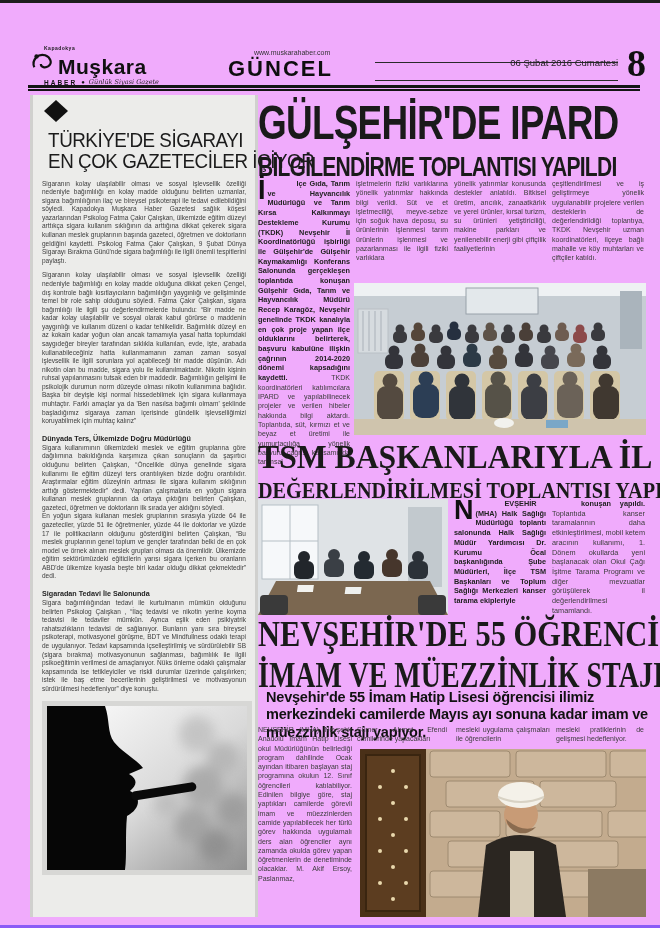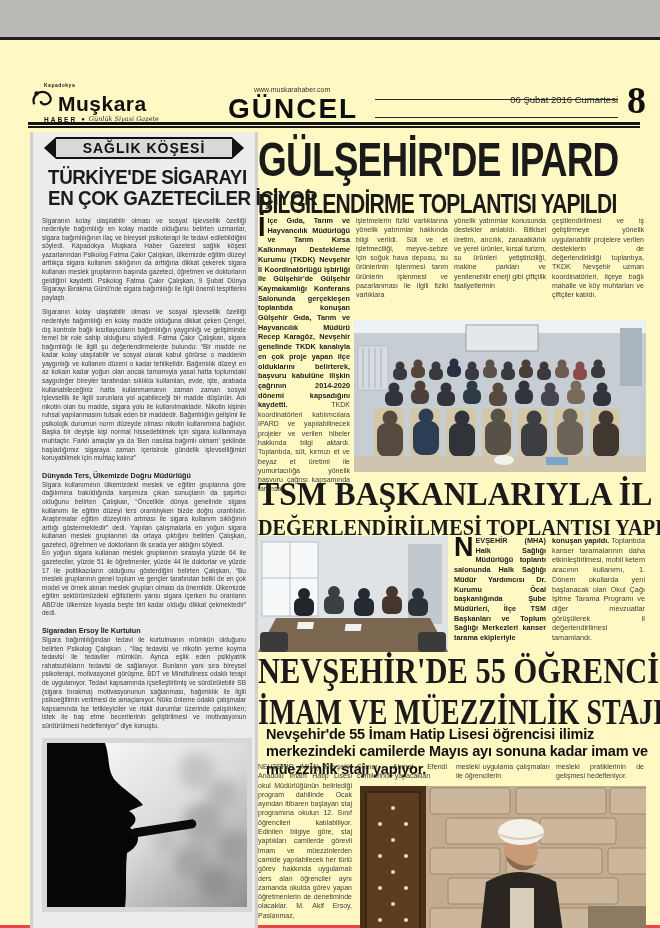--- a/index.html
+++ b/index.html
@@ -2,72 +2,71 @@
 <html><head>
 <meta charset="utf-8">
 <style>
   html,body{margin:0;padding:0;}
   body{
     width:660px;height:928px;background:#b9b9b6;
     font-family:"Liberation Sans",sans-serif;color:#3d3d3d;
     position:relative;overflow:hidden;
   }
   .page{
-    position:absolute;inset:0;background:#fef9c3;
-    border-top:3px solid #1e1e1e;border-bottom:3px solid #ef4444;
+    position:absolute;inset:0;background:#f0abfc;
+    border-top:3px solid #1e1e1e;border-bottom:3px solid #8b5cf6;
     box-sizing:border-box;
-    margin-top:37px;
   }
   
   .logo{position:absolute;left:30px;top:42px;width:170px;height:38px;}
   .logo-row{display:flex;align-items:flex-end;gap:2px;}
   .logo-icon{width:26px;height:26px;}
   .logo-texts{line-height:1;}
   .logo-top{font-size:5px;font-weight:bold;letter-spacing:.5px;color:#1a1a1a;margin-left:14px;}
   .logo-name{font-size:21px;font-weight:800;letter-spacing:.5px;color:#111;}
   .logo-subrow{display:flex;gap:4px;align-items:center;margin-left:14px;margin-top:1px;text-align:center;}
   .logo-sub{font-size:6.5px;font-weight:bold;letter-spacing:2px;color:#111;}
   .logo-bullet{font-size:6px;color:#111;}
   .logo-slogan{font-family:"DejaVu Serif",serif;font-style:italic;font-size:6.5px;color:#222;}
   .masthead-center{position:absolute;left:228px;top:46px;width:150px;}
   .site-url{font-size:7px;color:#333;margin-left:26px;}
-  .section-name{font-size:28px;font-weight:bold;letter-spacing:2px;color:#0e0e0e;}
+  .section-name{font-size:22px;font-weight:bold;letter-spacing:2px;color:#0e0e0e;}
   .rule-thin-a{position:absolute;left:375px;top:59px;width:243px;height:1px;background:#2a2a2a;}
   .issue-date{position:absolute;left:455px;top:54px;width:163px;text-align:right;font-size:9.5px;color:#222;}
   .rule-thin-b{position:absolute;left:375px;top:77px;width:243px;height:1px;background:#2a2a2a;}
   .page-number{position:absolute;right:14px;top:38px;font-family:"Liberation Serif",serif;
     font-size:38px;font-weight:bold;color:#101010;}
   .header-rule{position:absolute;left:28px;top:82px;width:612px;height:6px;
     background:linear-gradient(#141414 0 3px,transparent 3px 4px,#141414 4px 6px);}
   
   .health-panel{
     position:absolute;left:30px;top:92px;width:228px;height:822px;
     background:#ececea;border-left:3px solid #d0d0ce;border-right:3px solid #d0d0ce;
     box-sizing:border-box;padding:5px 9px 0 9px;
   }
   .kicker-band{display:flex;align-items:stretch;height:22px;margin:0 2px;}
   .kicker-end{width:12px;background:#111;}
   .kicker-end.left{clip-path:polygon(0 50%,100% 0,100% 100%);}
   .kicker-end.right{clip-path:polygon(100% 50%,0 0,0 100%);}
   .kicker-mid{flex:1;background:#d9d9d7;border-top:2px solid #111;border-bottom:2px solid #111;
     display:flex;align-items:center;justify-content:center;}
   .kicker-text{font-size:14px;font-weight:bold;letter-spacing:1px;color:#111;}
-  .health-headline{margin-top:8px;text-align:right;color:#1b1b1b;font-weight:700;line-height:1.04;}
+  .health-headline{margin-top:8px;text-align:right;color:#1b1b1b;font-weight:400;line-height:1.04;}
   .health-headline .hl{display:block;font-size:20px;letter-spacing:-.5px;transform:scaleX(.94);transform-origin:center;white-space:nowrap;}
   .body-text{font-size:6.5px;line-height:1.32;text-align:justify;color:#3c3c3c;margin:0;}
   .mt6{margin-top:6px;} .mt8{margin-top:8px;}
   .subhead{font-size:7.2px;font-weight:bold;color:#1e1e1e;margin:8px 0 1px 0;}
   .smoke-frame{margin:8px auto 0 auto;width:200px;height:164px;border:5px solid #d7d7d5;background:#fff;}
   
   .headline-block{position:absolute;color:#1a1a1a;}
   .hx{white-space:nowrap;transform-origin:0 50%;font-weight:900;display:block;}
   .sansx{font-family:"Liberation Sans",sans-serif;letter-spacing:-1px;}
   .serifx{font-family:"Liberation Serif",serif;letter-spacing:0;}
   .col{position:absolute;font-size:7px;line-height:1.33;text-align:justify;color:#3c3c3c;}
-  .bold{font-weight:bold;color:#222;}
+  .bold{font-weight:bold;color:#222;padding-left:29px;}
   .dropcap{float:left;font-size:27px;line-height:.78;font-weight:900;color:#111;margin:1px 2px 0 0;}
   .photo{position:absolute;overflow:hidden;}
   .photo svg{display:block;}
   .deck{position:absolute;left:266px;top:686px;width:392px;font-size:14.5px;font-weight:bold;
     line-height:1.2;color:#111;letter-spacing:-.2px;}
 </style>
 </head>
 <body>
 
 <div class="page">
@@ -99,35 +98,32 @@
 
   <div class="rule-thin-a"></div>
   <div class="issue-date">06 Şubat 2016 Cumartesi</div>
   <div class="rule-thin-b"></div>
   <div class="page-number">8</div>
   <div class="header-rule"></div>
 
   <div class="health-panel">
     <div class="kicker-band">
       <div class="kicker-end left"></div>
-      <div class="kicker-mid">
-          <span class="kicker-text">SAĞLIK KÖŞESİ</span>
-        </div>
       <div class="kicker-end right"></div>
     </div>
     <div class="health-headline">
       <span class="hl">TÜRKİYE'DE SİGARAYI</span>
       <span class="hl">EN ÇOK GAZETECİLER İÇİYOR</span>
     </div>
     <p class="body-text mt8">Sigaranın kolay ulaşılabilir olması ve sosyal işlevsellik özelliği nedeniyle bağımlılığı en kolay madde olduğunu belirten uzmanlar, sigara bağımlılığının ilaç ve bireysel psikoterapi ile tedavi edilebildiğini söyledi. Kapadokya Muşkara Haber Gazetesi sağlık köşesi yazarlarından Psikolog Fatma Çakır Çalışkan, ülkemizde eğitim düzeyi arttıkça sigara kullanım sıklığının da arttığına dikkat çekerek sigara kullanan meslek gruplarının başında gazeteci, öğretmen ve doktorların geldiğini kaydetti. Psikolog Fatma Çakır Çalışkan, 9 Şubat Dünya Sigarayı Bırakma Günü'nde sigara bağımlılığı ile ilgili önemli tespitlerini paylaştı.</p>
     <p class="body-text mt6">Sigaranın kolay ulaşılabilir olması ve sosyal işlevsellik özelliği nedeniyle bağımlılığı en kolay madde olduğuna dikkat çeken Çengel, dış kontrole bağlı kısıtlayıcıların bağımlılığın yaygınlığı ve gelişiminde temel bir role sahip olduğunu söyledi. Fatma Çakır Çalışkan, sigara bağımlılığı ile ilgili şu değerlendirmelerde bulundu: “Bir madde ne kadar kolay ulaşılabilir ve sosyal olarak kabul görürse o maddenin yaygınlığı ve kullanım düzeni o kadar tehlikelidir. Bağımlılık düzeyi en az kokain kadar yoğun olan ancak tamamıyla yasal hatta toplumdaki saygıdeğer bireyler tarafından sıklıkla kullanılan, evde, işte, arabada kullanabileceğiniz hatta kullanmamanın zaman zaman sosyal işlevsellik ile ilgili sorunlara yol açabileceği bir madde düşünün. Adı nikotin olan bu madde, sigara yolu ile kullanılmaktadır. Nikotin kişinin ruhsal yapılanmasını tutsak eden bir maddedir. Bağımlılığın gelişimi ile psikolojik durumun norm düzeyde olması nikotin kullanımına bağlıdır. Başka bir deyişle kişi normal hissedebilmek için sigara kullanmaya muhtaçtır. Farklı amaçlar ya da 'Ben nasılsa bağımlı olmam' şeklinde başladığımız sigaraya zaman içerisinde gündelik işlevselliğimizi koruyabilmek için muhtaç kalırız”</p>
     <div class="subhead">Dünyada Ters, Ülkemizde Doğru Müdürlüğü</div>
     <p class="body-text">Sigara kullanımının ülkemizdeki meslek ve eğitim gruplarına göre dağılımına bakıldığında karşımıza çıkan sonuçların da şaşırtıcı olduğunu belirten Çalışkan, “Öncelikle dünya genelinde sigara kullanımı ile eğitim düzeyi ters orantılıyken bizde doğru orantılıdır. Araştırmalar eğitim düzeyinin artması ile sigara kullanım sıklığının arttığı göstermektedir” dedi. Yapılan çalışmalarla en yoğun sigara kullanan meslek gruplarının da ortaya çıktığını belirten Çalışkan, gazeteci, öğretmen ve doktorların ilk sırada yer aldığını söyledi.</p>
     <p class="body-text">En yoğun sigara kullanan meslek gruplarının sırasıyla yüzde 64 ile gazeteciler, yüzde 51 ile öğretmenler, yüzde 44 ile doktorlar ve yüzde 17 ile politikacıların olduğunu gösterdiğini belirten Çalışkan, “Bu meslek gruplarının genel toplum ve gençler tarafından belki de en çok model ve örnek alınan meslek grupları olması da önemlidir. Ülkemizde eğitim sektörümüzdeki eğiticilerin yarısı sigara içerken bu oranların ABD'de ülkemize kıyasla beşte biri kadar olduğu dikkat çekmektedir” dedi.</p>
-    <div class="subhead">Sigaradan Ersoy İle Kurtulun</div>
+    <div class="subhead">Sigaradan Tedavi İle Salonunda</div>
     <p class="body-text">Sigara bağımlılığından tedavi ile kurtulmanın mümkün olduğunu belirten Psikolog Çalışkan , “İlaç tedavisi ve nikotin yerine koyma tedavisi ile tedaviler mümkün. Ayrıca eşlik eden psikiyatrik rahatsızlıkların tedavisi de sağlanıyor. Bunların yanı sıra bireysel psikoterapi, motivasyonel görüşme, BDT ve Mindfullness odaklı terapi de uygulanıyor. Tedavi kapsamında içselleştirilmiş ve sürdürülebilir SB (sigara bırakma) motivasyonunun sağlanması, bağımlılık ile ilgili psikoeğitimin verilmesi de amaçlanıyor. Nüks önleme odaklı çalışmalar kapsamında ise tetikleyiciler ve riskli durumlar üzerinde çalışılırken; istek ile baş etme becerilerinin geliştirilmesi ve motivasyonun sürdürülmesi hedefleniyor” diye konuştu.</p>
 
     <div class="smoke-frame">
       <svg viewBox="0 0 200 164" width="200" height="164">
         <defs>
           <linearGradient id="smbg" x1="0" y1="0" x2="1" y2="1">
             <stop offset="0" stop-color="#ffffff"></stop>
               <stop offset=".55" stop-color="#d9d9d9"></stop>
               <stop offset="1" stop-color="#8f8f8f"></stop>
           </linearGradient>

